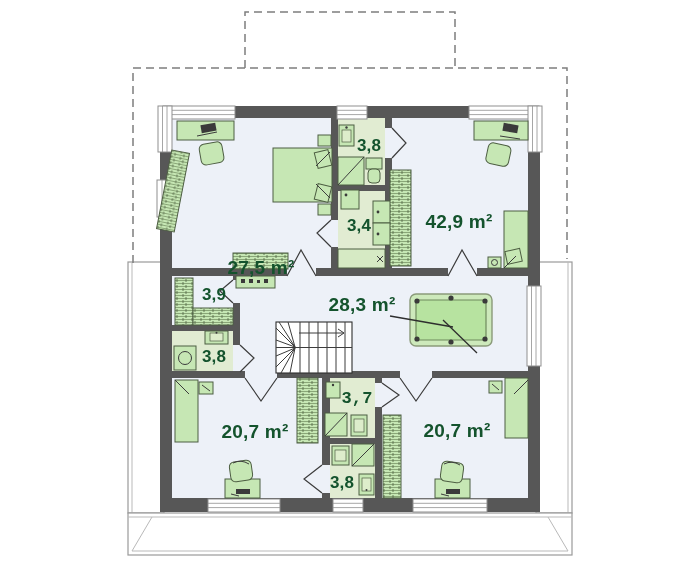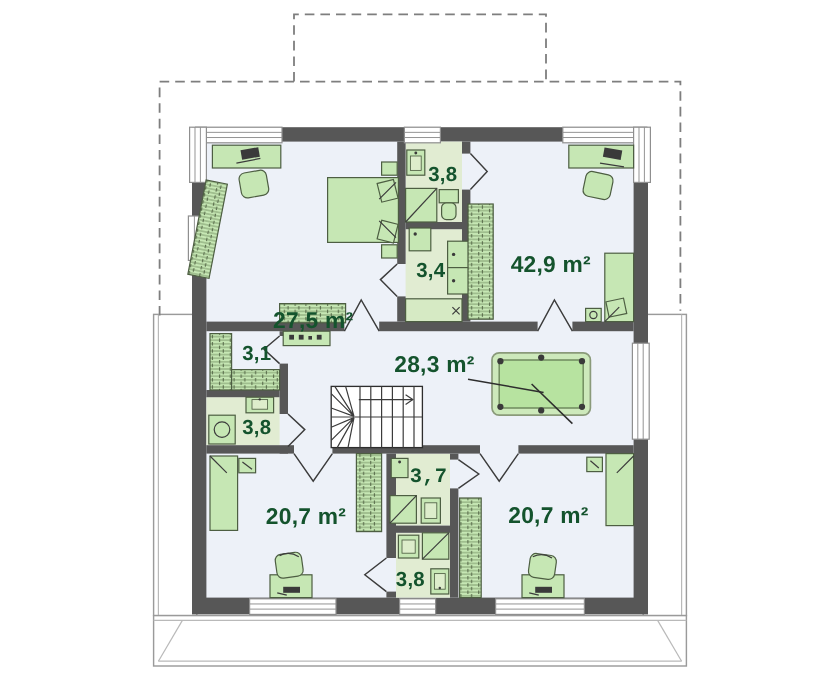--- a/index.html
+++ b/index.html
@@ -337,20 +337,20 @@
     <path class="thin" d="M441,494 l8,2"></path>
     <rect class="furn" x="441" y="462" width="22" height="20" rx="5" transform="rotate(8 452 472)"></rect>
     <path class="thin" d="M444,464 q8,-4 16,1"></path>
   </g>
 </svg>
 
   <div class="room-label big lbl-0">27,5 m²</div>
   <div class="room-label small lbl-1">3,8</div>
   <div class="room-label small lbl-2">3,4</div>
   <div class="room-label big lbl-3">42,9 m²</div>
-  <div class="room-label small lbl-4">3,1</div>
+  <div class="room-label small lbl-4">3,9</div>
   <div class="room-label big lbl-5">28,3 m²</div>
   <div class="room-label small lbl-6">3,8</div>
   <div class="room-label small lbl-7">3,7</div>
   <div class="room-label small lbl-8">3,8</div>
   <div class="room-label big lbl-9">20,7 m²</div>
   <div class="room-label big lbl-10">20,7 m²</div>
 </div>
 
 </body></html>

